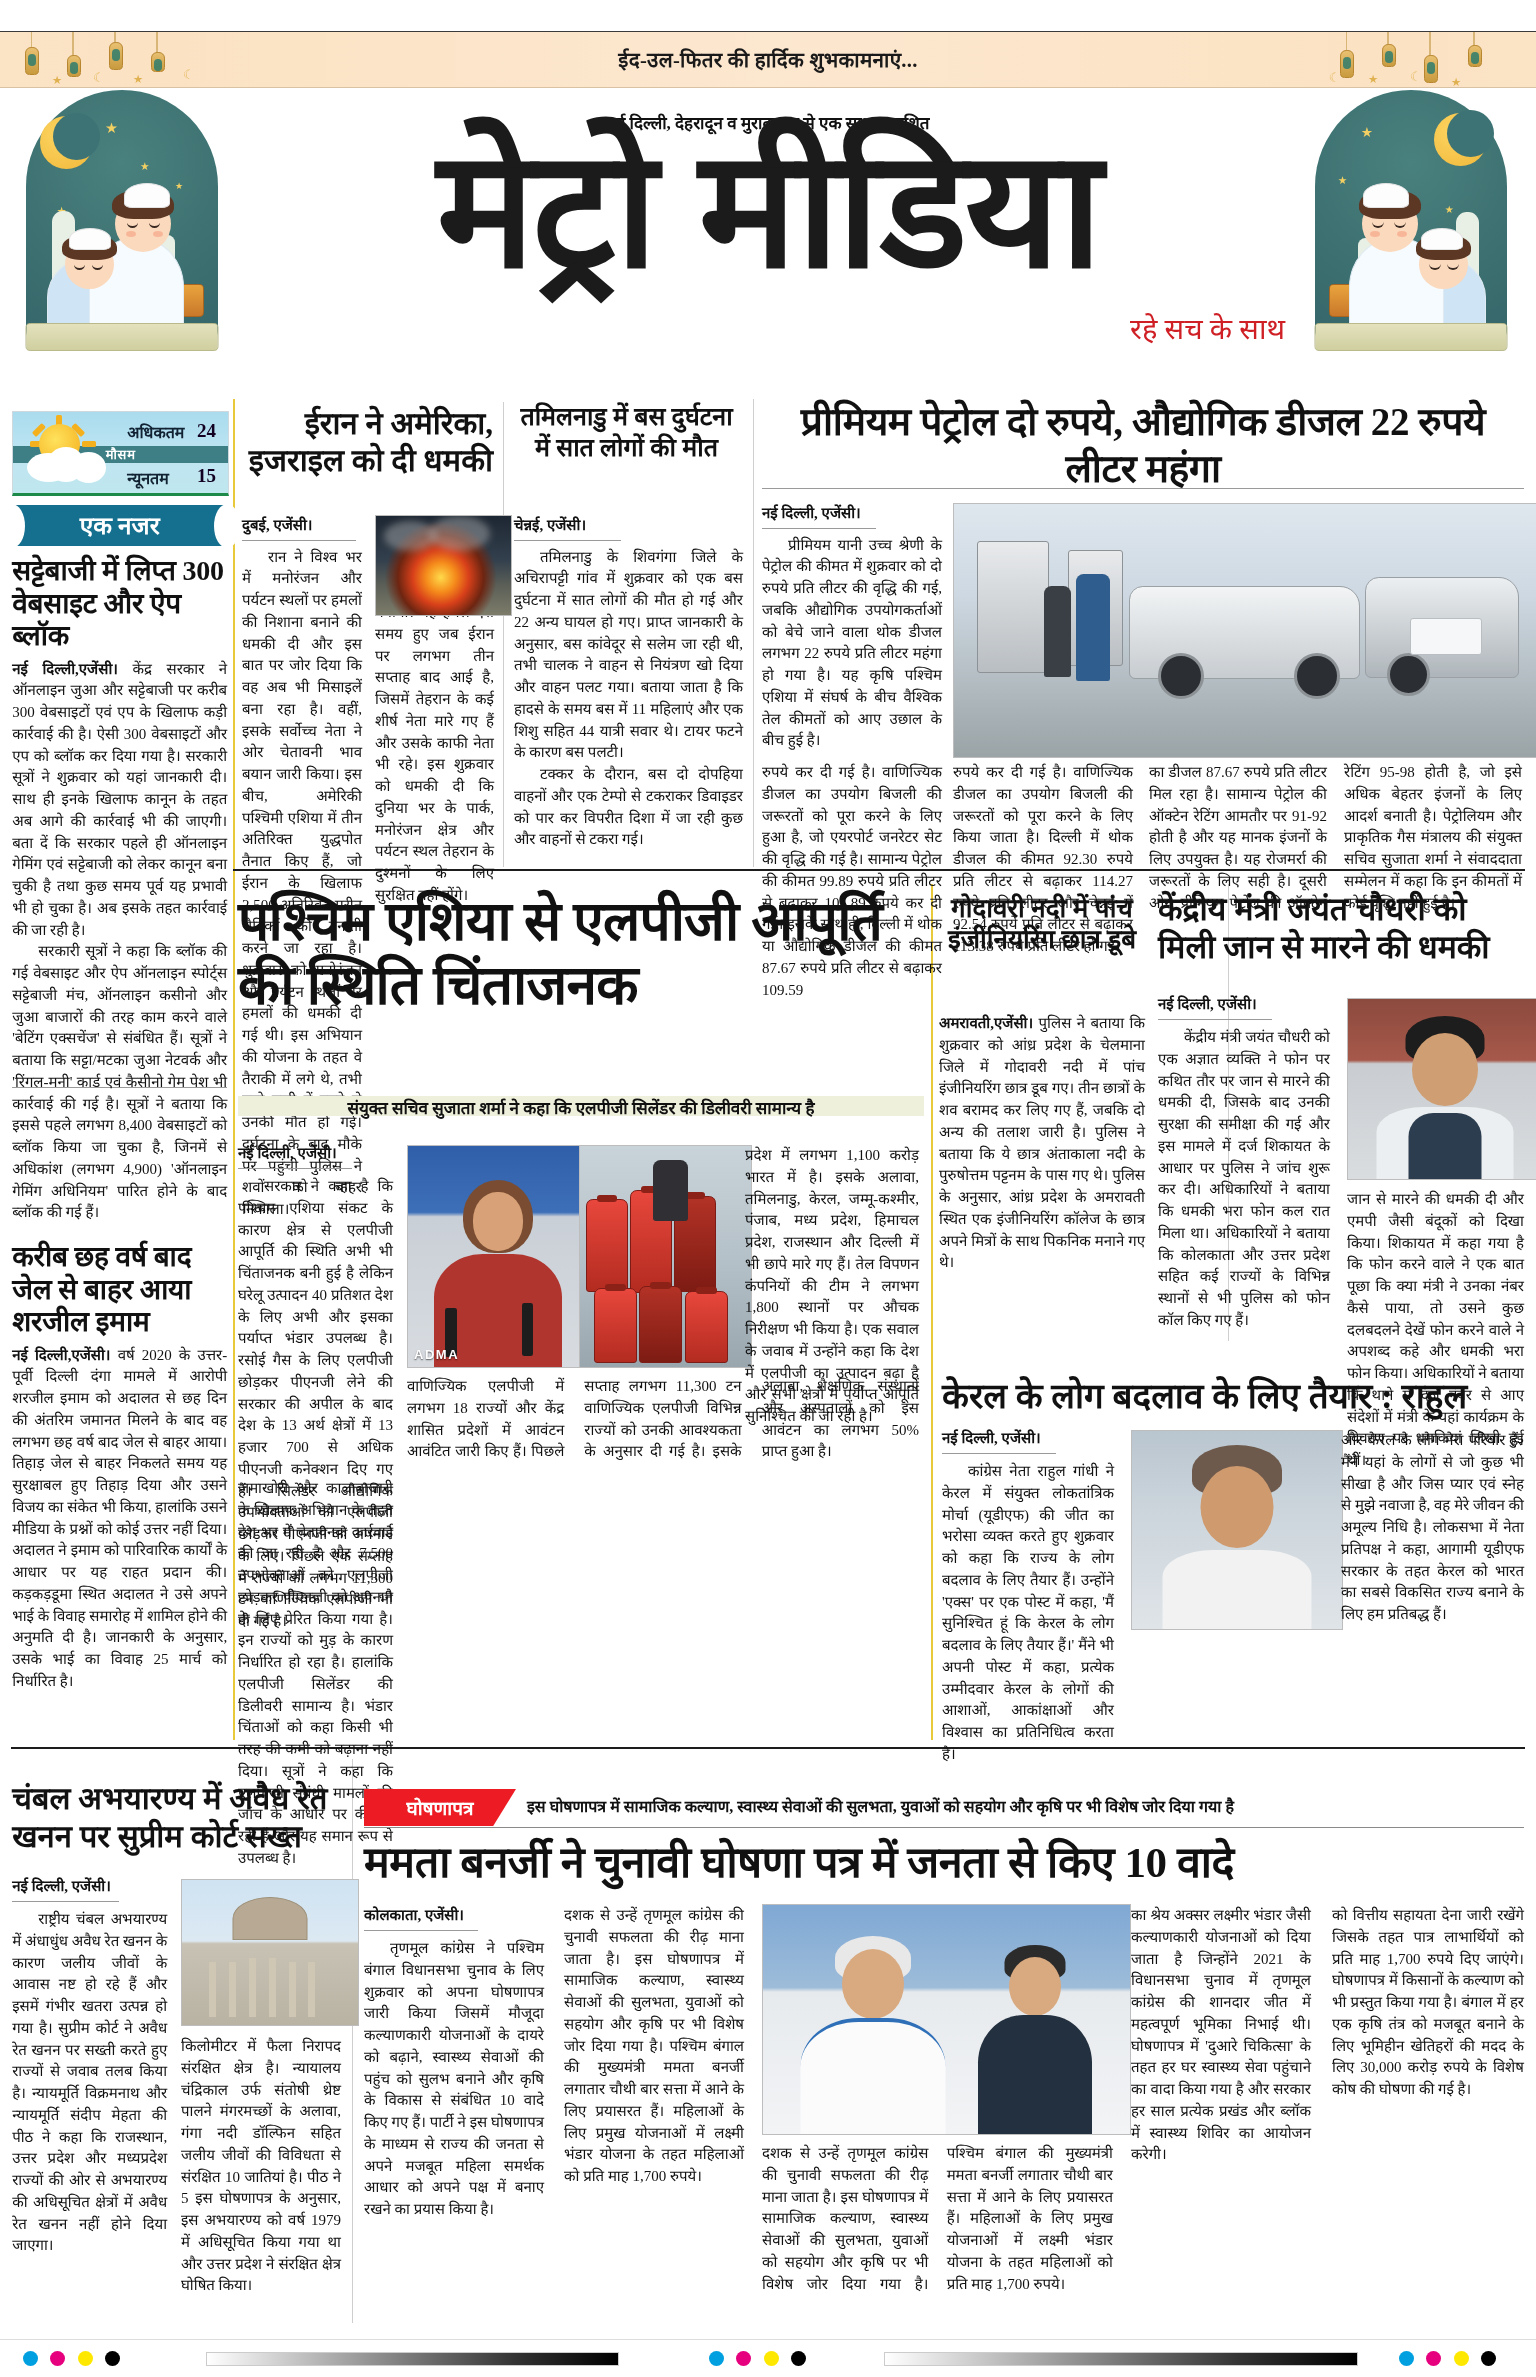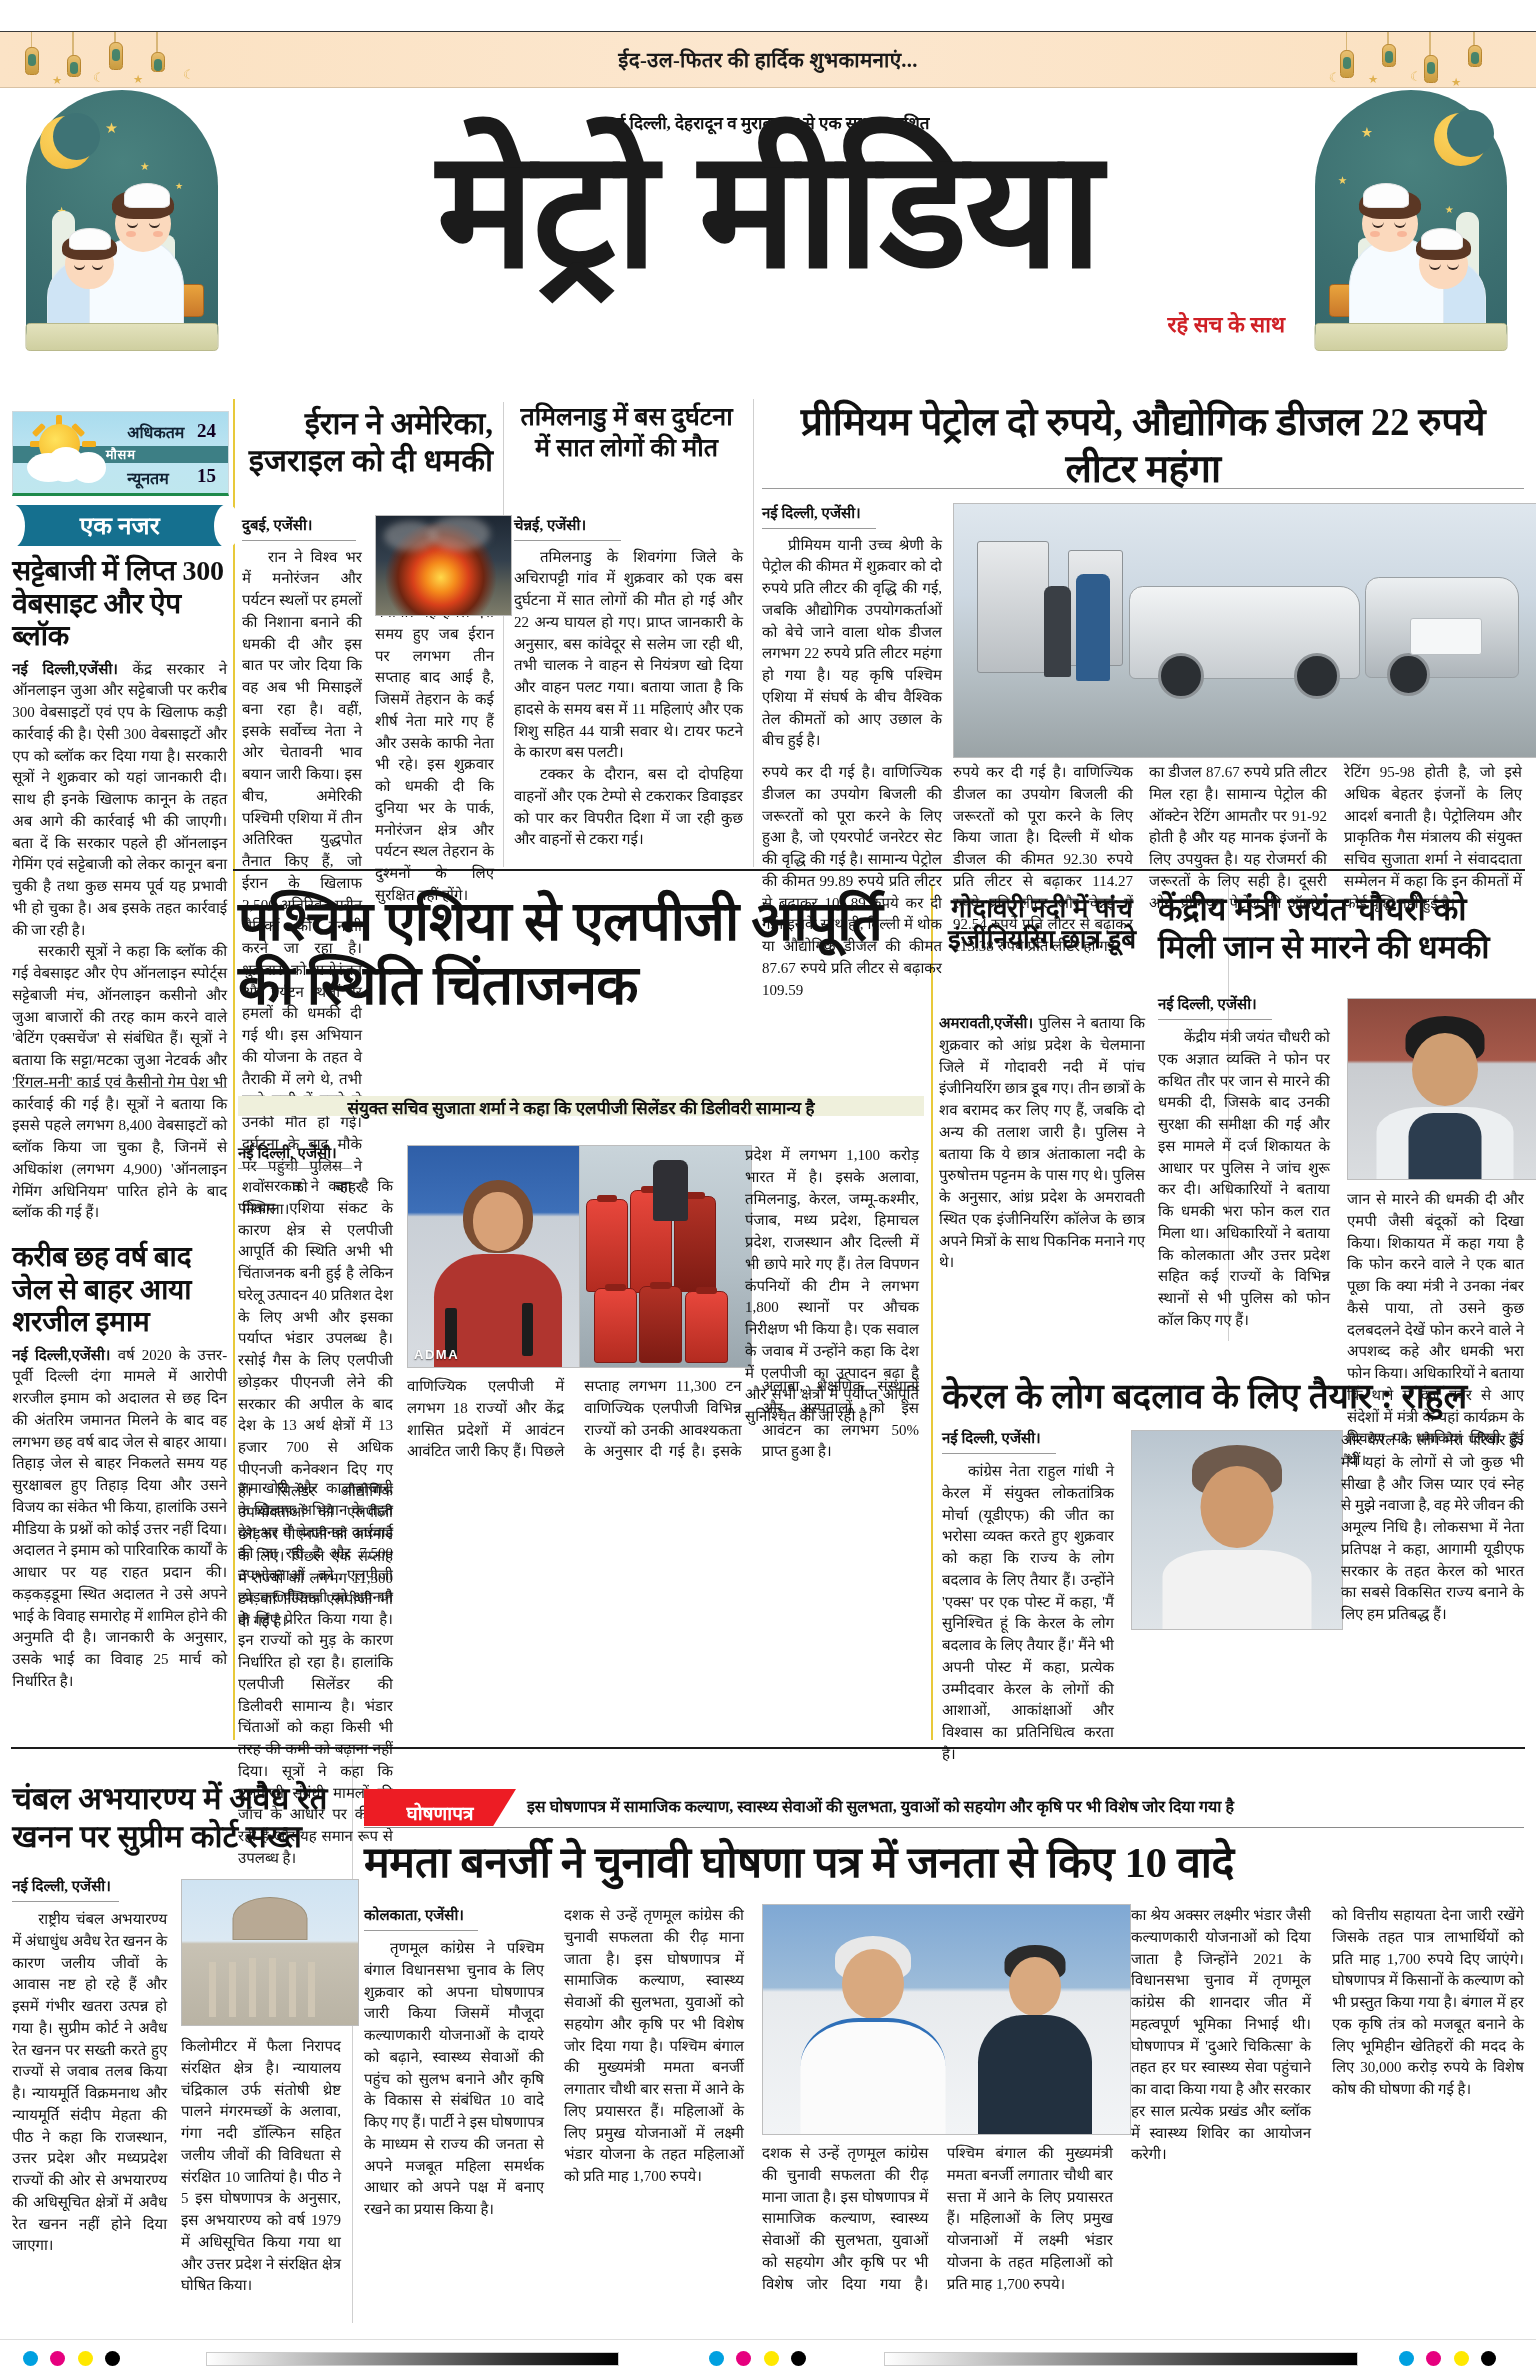--- a/index.html
+++ b/index.html
@@ -53,21 +53,21 @@
   .eyeline{position:absolute;width:11.4px;height:5.3px;border-bottom:2px solid #3a2a22;border-radius:0 0 9.1px 9.1px;}
   .rug{position:absolute;bottom:-3px;left:50%;transform:translateX(-50%);width:191px;height:26px;border-radius:4.6px;
        background:linear-gradient(180deg,#e3e2bd,#cfcfa0);border:1.5px solid #b9b98c;}
   .lantern-prop{position:absolute;bottom:32px;width:23px;height:30.5px;border-radius:4.6px;background:linear-gradient(180deg,#e9a43d,#c9782a);border:0.8px solid #a9641f;}
 
   .mast-center{position:absolute;left:229px;top:0;width:1079px;height:282px;}
   .pub-line{position:absolute;left:50%;transform:translateX(-50%);top:26px;font-size:17px;font-weight:700;color:#111;white-space:nowrap;}
   .mast-title{position:absolute;left:50%;transform:translateX(-50%);top:43px;
      font-family:"Liberation Sans","DejaVu Sans",sans-serif;
      font-size:164px;font-weight:700;line-height:1;color:#1b1b1b;letter-spacing:-2.3px;white-space:nowrap;}
-  .tagline{position:absolute;right:23px;top:223px;font-size:22px;font-weight:700;color:#cf2026;}
+  .tagline{position:absolute;right:23px;top:223px;font-size:29px;font-weight:400;color:#cf2026;}
 
   
   .dateline-wrap{position:absolute;left:0;top:358px;width:1536px;height:35px;}
   .dateline{position:absolute;left:50%;transform:translateX(-50%);top:0;font-size:17px;font-weight:700;white-space:nowrap;}
   .rule-thick{position:absolute;left:7.6px;right:10.7px;top:24.4px;height:2.3px;background:#222;}
   .site{position:absolute;left:12.2px;top:32px;font-family:"Liberation Mono","DejaVu Sans Mono",monospace;font-size:13px;color:#333;}
 
   
   .vrule{position:absolute;width:1.5px;background:#e8c93a;}
   .vrule.grey{background:#cfcfcf;width:0.8px;}
@@ -155,21 +155,21 @@
 
   
   .lead-hl{position:absolute;left:238px;top:890px;width:686px;font-size:55px;font-weight:700;line-height:1.17;letter-spacing:-0.8px;}
   .lead-sub{position:absolute;left:238px;top:1096px;width:686px;height:20px;background:#eff0dc;
             display:flex;align-items:flex-start;justify-content:center;font-size:17px;font-weight:700;}
 
   
   .ghosh-wrap{position:absolute;left:364px;top:1789px;width:1160px;height:41px;}
   .ghosh-tag{position:absolute;left:0;top:0;width:152px;height:37px;background:#ed1c24;
      clip-path:polygon(0 0,100% 0,85% 100%,0 100%);
-     display:flex;align-items:flex-end;justify-content:center;color:#fff;font-size:19px;font-weight:700;}
+     display:flex;align-items:center;justify-content:center;color:#fff;font-size:19px;font-weight:700;}
   .ghosh-txt{position:absolute;left:163px;top:3px;right:0;font-size:16px;font-weight:700;line-height:30.5px;}
   .ghosh-rule{position:absolute;left:0;right:0;top:38px;height:0.8px;background:#8a8a8a;}
 
   
   .footbar{position:absolute;left:0;bottom:0;width:1536px;height:37px;background:#fff;border-top:0.8px solid #ddd;}
   .dot{position:absolute;top:10.7px;width:15.2px;height:15.2px;border-radius:50%;}
   .greybar{position:absolute;top:12.2px;height:12.2px;background:linear-gradient(90deg,#fff,#bbb,#777,#333,#000);border:0.8px solid #ccc;}
 </style>
 </head>
 <body>

